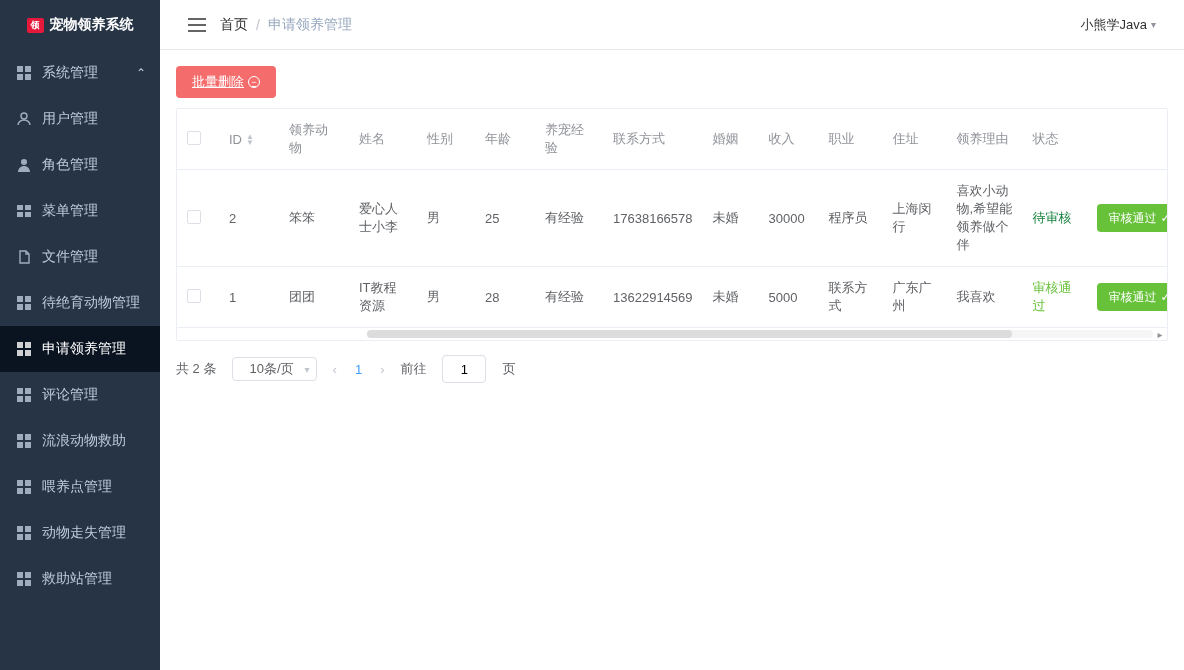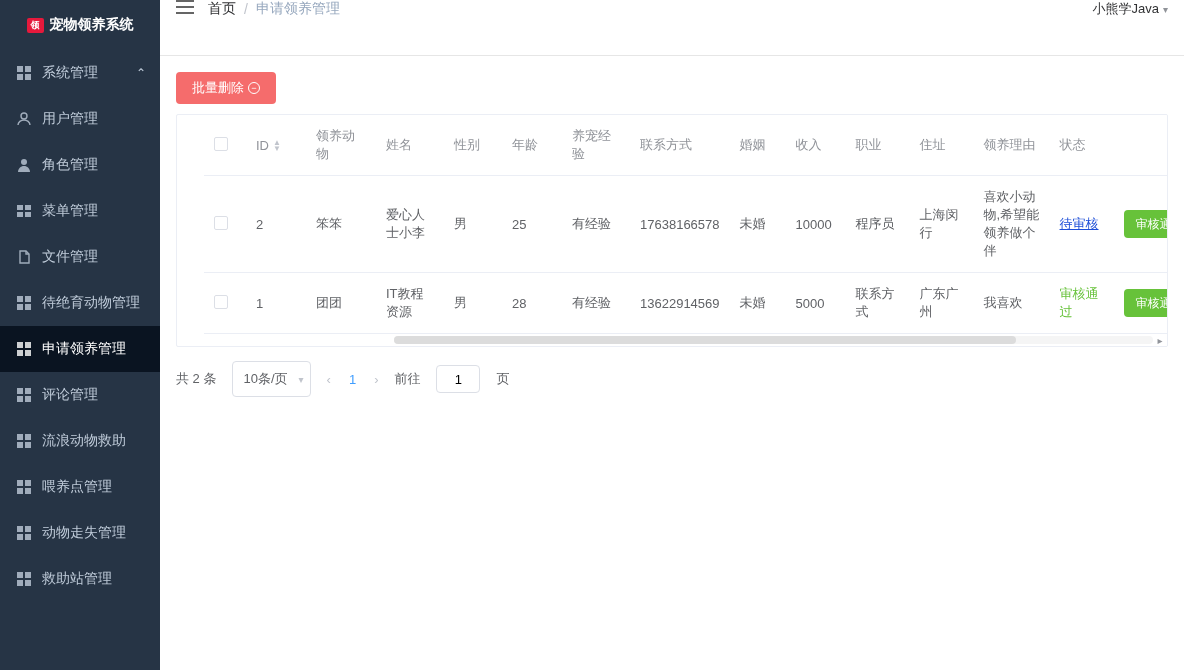--- a/index.html
+++ b/index.html
@@ -12,63 +12,63 @@
 .logo-badge { background: #e6193c; color: #fff; font-size: 9px; padding: 1px 4px; border-radius: 2px; }
 .menu { flex: 1; }
 .menu-item { display: flex; align-items: center; height: 46px; padding: 0 16px; cursor: pointer; font-size: 14px; gap: 10px; position: relative; }
 .menu-item.sub { }
 .menu-item.active { background: #0a1421; color: #fff; }
 .menu-item .arrow { position: absolute; right: 14px; font-size: 12px; }
 .mi-icon { width: 16px; display: inline-flex; justify-content: center; opacity: .8; }
 
 
 .main { flex: 1; display: flex; flex-direction: column; min-width: 0; }
-.header { height: 56px; border-bottom: 1px solid #e6e6e6; display: flex; align-items: flex-start; padding: 0 16px; gap: 14px; }
+.header { height: 50px; border-bottom: 1px solid #e6e6e6; display: flex; align-items: center; padding: 0 28px; gap: 14px; }
 .hamburger { cursor: pointer; color: #333; }
 .crumbs { display: flex; align-items: center; gap: 8px; font-size: 14px; }
 .crumb-home { color: #303133; font-weight: 500; }
 .crumb-sep { color: #c0c4cc; }
 .crumb-cur { color: #97a8be; }
 .header-spacer { flex: 1; }
 .user { display: flex; align-items: center; gap: 4px; cursor: pointer; color: #303133; font-size: 13px; }
 
 
 .content { flex: 1; padding: 16px; overflow: auto; }
 .toolbar-row { display: flex; align-items: center; gap: 10px; margin-bottom: 10px; }
 .search-wrap { position: relative; width: 160px; }
 .search-input { width: 100%; height: 32px; border: 1px solid #dcdfe6; border-radius: 4px; padding: 0 28px 0 12px; font-size: 13px; color: #606266; }
 .search-input::placeholder { color: #c0c4cc; }
 .search-icon { position: absolute; right: 8px; top: 8px; color: #c0c4cc; pointer-events: none; }
 .btn { height: 32px; padding: 0 16px; border: none; border-radius: 4px; font-size: 13px; cursor: pointer; color: #fff; display: inline-flex; align-items: center; gap: 4px; }
 .btn-primary { background: #409eff; }
 .btn-warning { background: #e6a23c; }
-.btn-danger { background: #f56c6c; }
+.btn-danger { background: #f56c6c; text-decoration: underline; }
 .btn-success { background: #67c23a; }
 .btn-sm { height: 28px; padding: 0 12px; font-size: 12px; }
 
 
-.table-wrap { border: 1px solid #ebeef5; border-radius: 2px; overflow: hidden; position: relative; padding-left: 27px; }
+.table-wrap { border: 1px solid #ebeef5; border-radius: 2px; overflow: hidden; position: relative; }
 .table-scroll { overflow-x: auto; }
 .tbl { border-collapse: collapse; width: 100%; min-width: 1120px; }
 .tbl th, .tbl td { border-bottom: 1px solid #ebeef5; padding: 12px 10px; text-align: left; font-size: 13px; vertical-align: middle; }
 .tbl th { color: #909399; font-weight: 500; background: #fff; }
 .tbl td { color: #606266; }
 .chk { width: 14px; height: 14px; border: 1px solid #dcdfe6; border-radius: 2px; background: #fff; display: inline-block; }
 .sort { display: inline-flex; flex-direction: column; margin-left: 4px; line-height: 6px; font-size: 8px; color: #c0c4cc; vertical-align: middle; }
-.status-pending { color: #1d4ed8; text-decoration: underline; }
+.status-pending { color: #15803d; }
 .status-approved { color: #67c23a; }
 .scroll-hint { height: 12px; background: #fff; display: flex; }
 .scroll-bar-left { width: 190px; }
 .scroll-bar-track { flex: 1; background: #f5f5f5; height: 8px; margin-top: 2px; border-radius: 4px; position: relative; }
 .scroll-bar-thumb { position: absolute; left: 0; width: 82%; height: 8px; background: #dcdcdc; border-radius: 4px; }
 .scroll-bar-right { width: 14px; display: flex; align-items: center; justify-content: center; color: #909399; font-size: 10px; }
 
 
 .pager { display: flex; align-items: center; gap: 16px; margin-top: 14px; font-size: 13px; color: #606266; }
-.page-size { height: 36px; border: 1px solid #dcdfe6; border-radius: 4px; padding: 0 22px 0 10px; position: relative; display: inline-flex; align-items: center; cursor: pointer; }
+.page-size { height: 24px; border: 1px solid #dcdfe6; border-radius: 4px; padding: 0 22px 0 16px; position: relative; display: inline-flex; align-items: center; cursor: pointer; }
 .page-size .caret { position: absolute; right: 6px; color: #c0c4cc; font-size: 10px; }
 .page-nav { display: flex; align-items: center; gap: 18px; }
 .page-arrow { color: #c0c4cc; cursor: pointer; }
 .page-num { color: #409eff; }
 .page-jump { display: flex; align-items: center; gap: 16px; }
 .page-jump input { width: 44px; height: 28px; border: 1px solid #dcdfe6; border-radius: 4px; text-align: center; font-size: 13px; }
 
 svg { display: block; }
 </style>
 </head>
@@ -267,21 +267,21 @@
                 <tr>
                   <td><span class="chk"></span></td>
                   <td>2</td>
                   <td>笨笨</td>
                   <td>爱心人士小李</td>
                   <td>男</td>
                   <td>25</td>
                   <td>有经验</td>
                   <td>17638166578</td>
                   <td>未婚</td>
-                  <td>10000</td>
+                  <td>30000</td>
                   <td>程序员</td>
                   <td>上海闵行</td>
                   <td>喜欢小动物,希望能领养做个伴</td>
                   <td><span class="status-pending">待审核</span></td>
                   <td><button class="btn btn-success btn-sm">审核通过 <span>✓</span></button></td>
                 </tr>
                 <tr>
                   <td><span class="chk"></span></td>
                   <td>1</td>
                   <td>团团</td>

